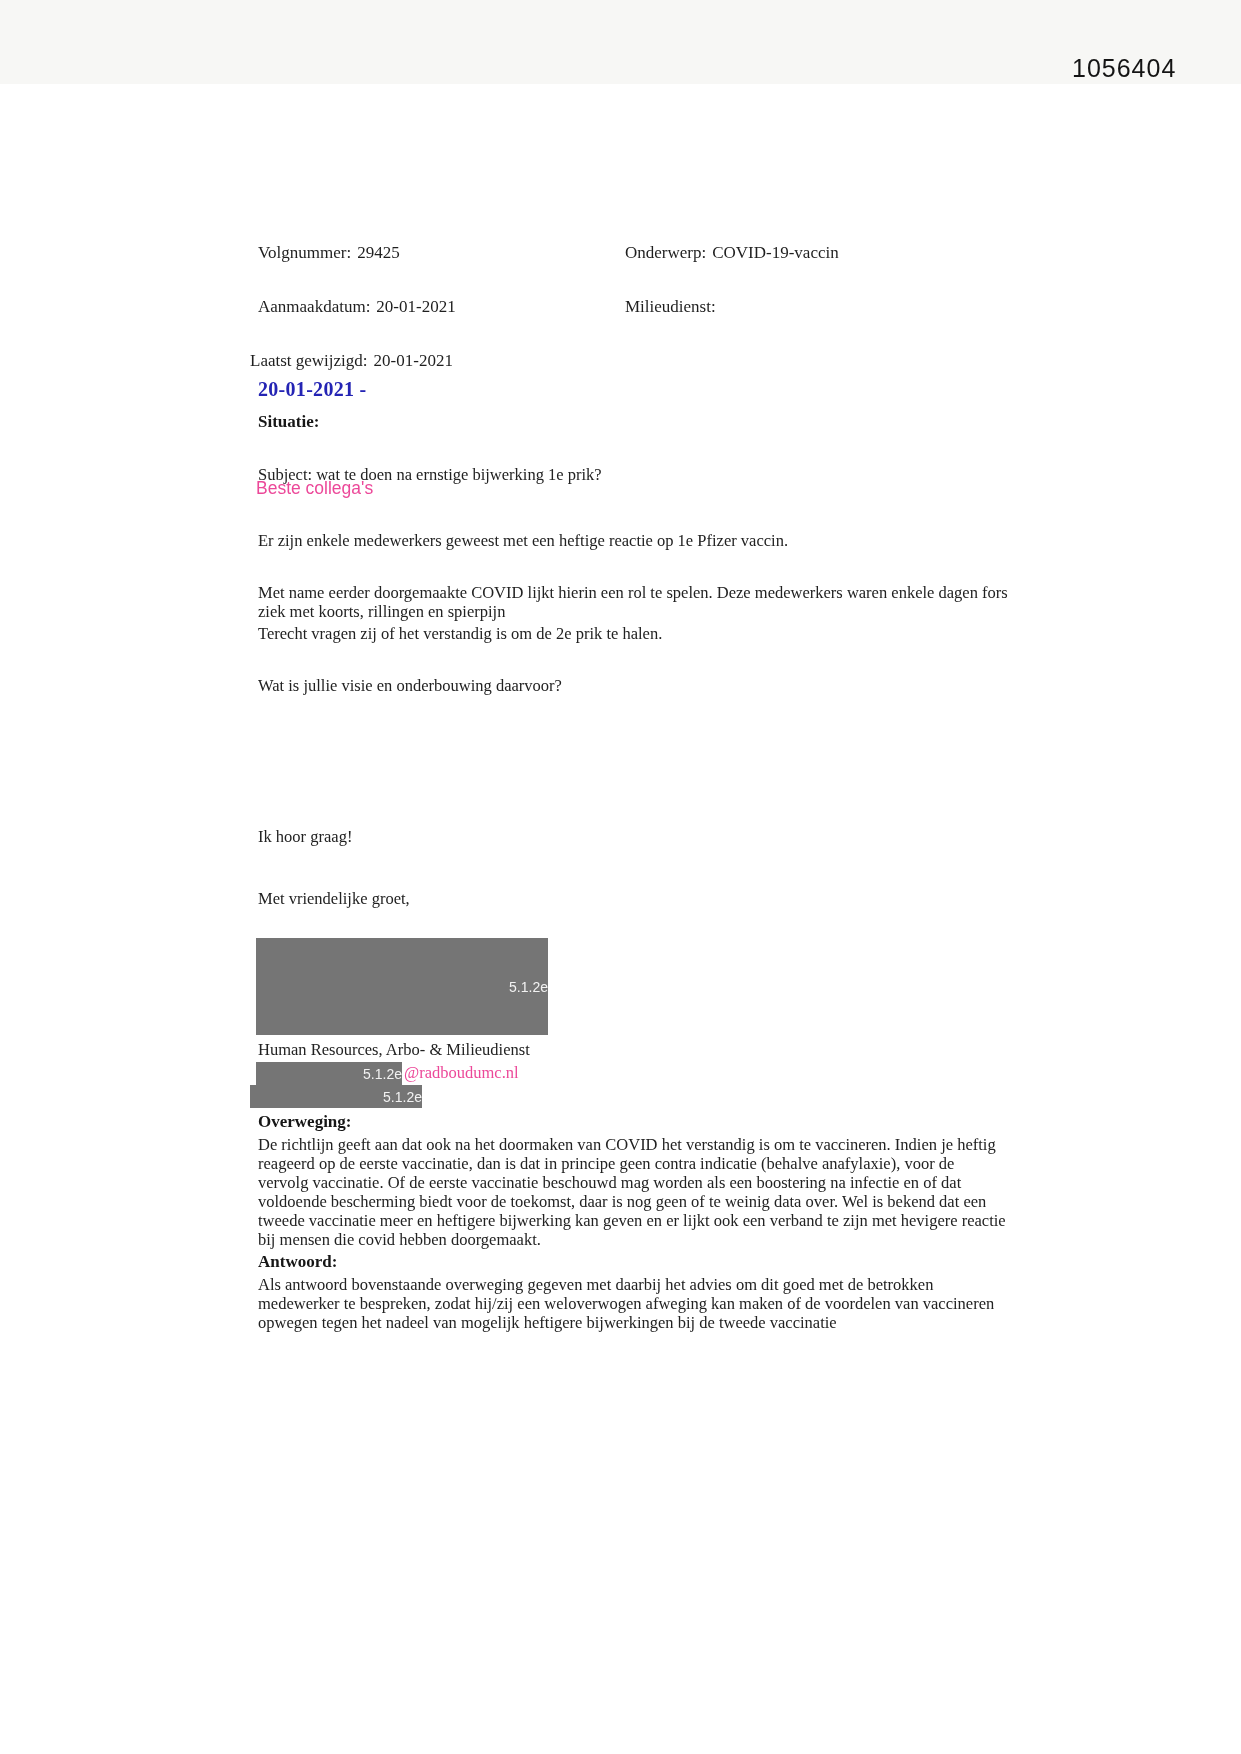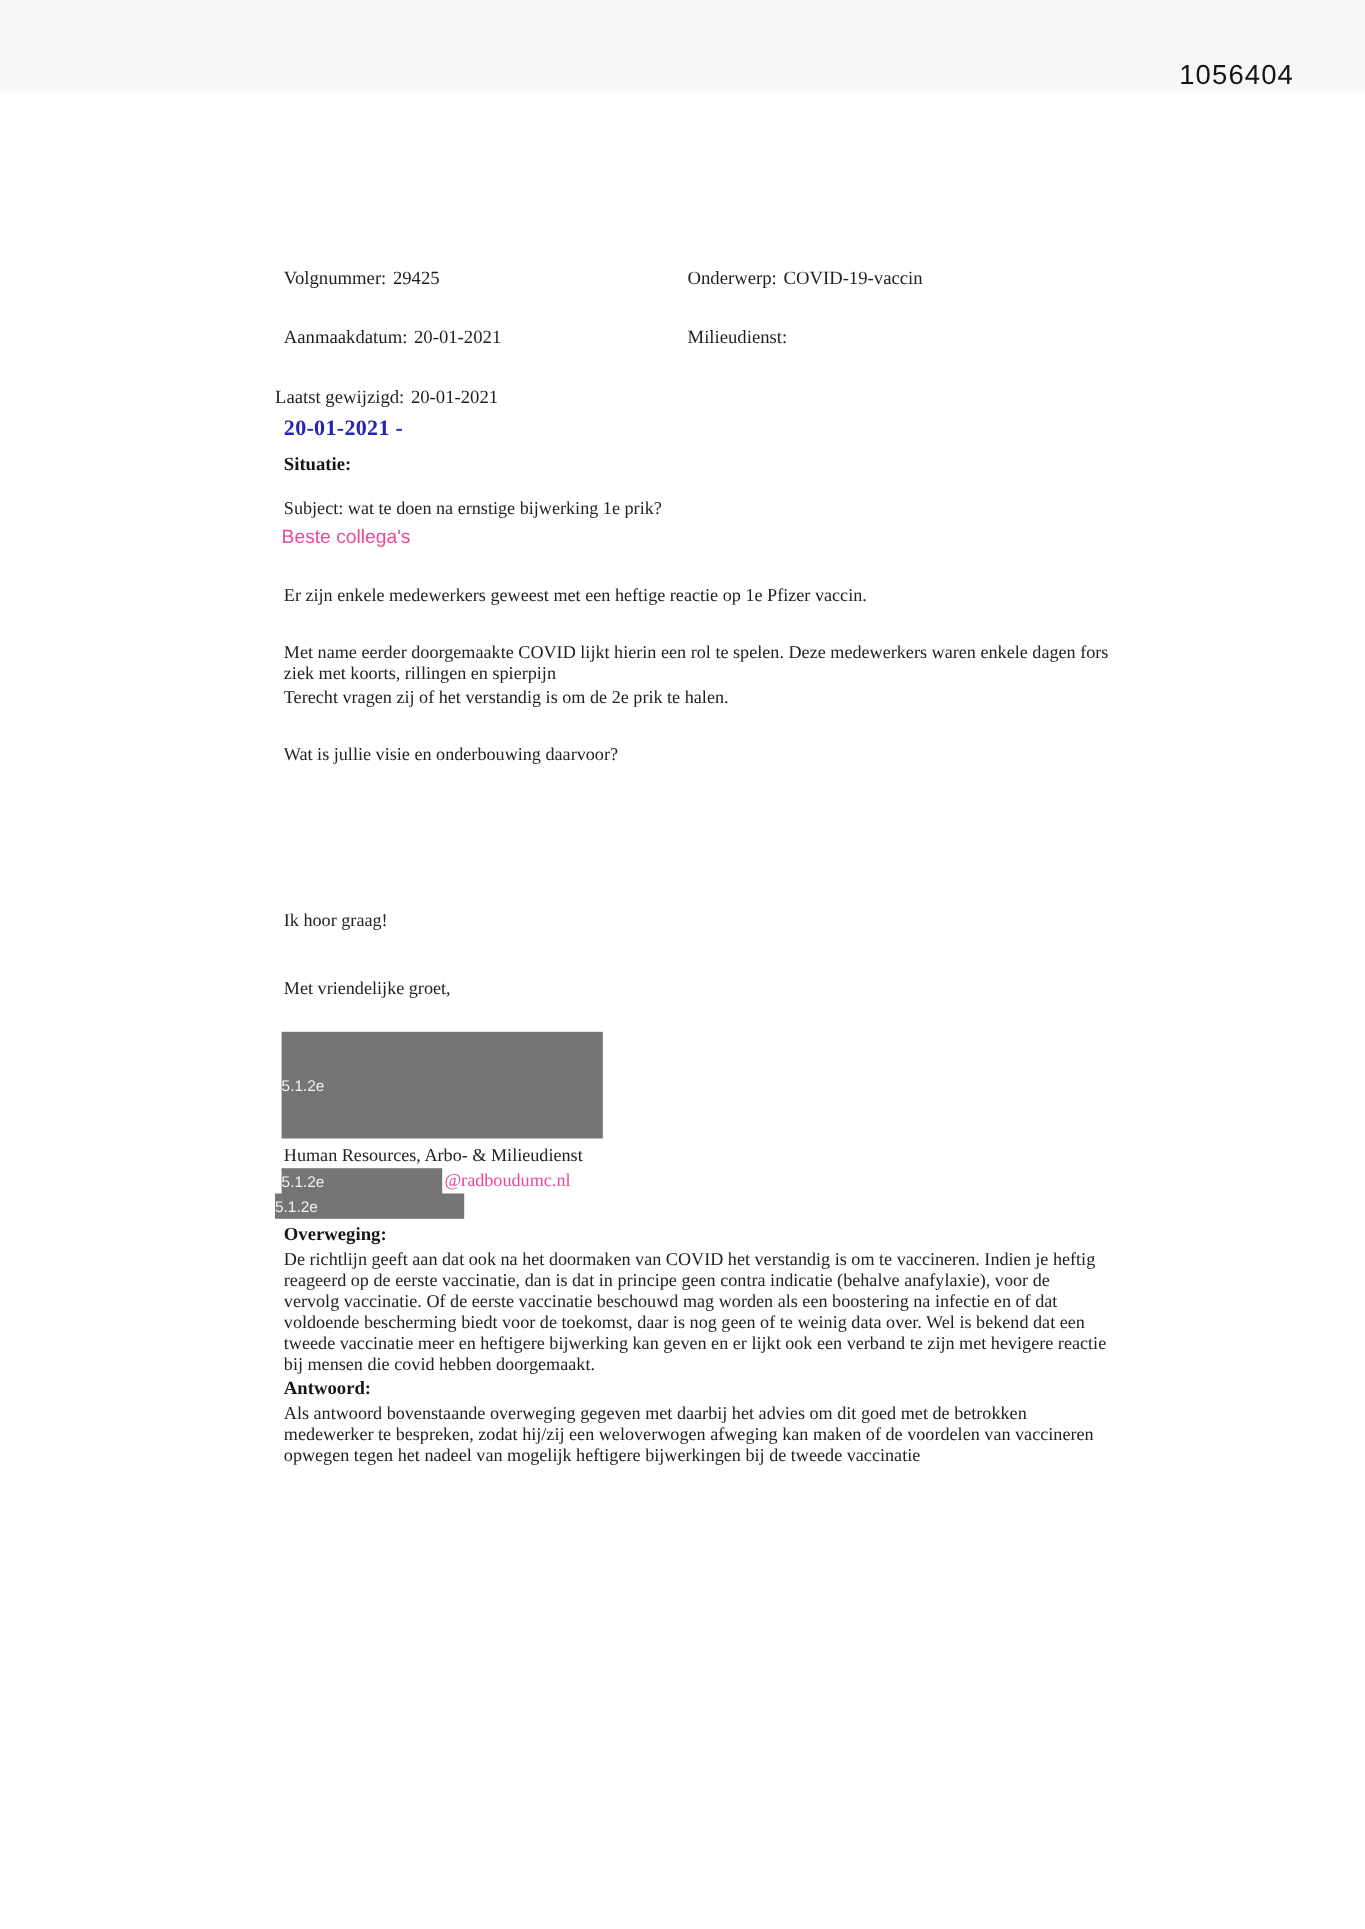--- a/index.html
+++ b/index.html
@@ -43,21 +43,21 @@
     font-size:17.5px;line-height:19px;color:#ec4899;
     width:750px;
   }
   .para{width:750px;}
   .redaction{
     position:absolute;
     background:var(--gray,#757575);
     color:#f2f2f2;
     font-family:"Liberation Sans","DejaVu Sans",sans-serif;
     font-size:14px;
-    display:flex;align-items:center;justify-content:flex-start;
+    display:flex;align-items:center;justify-content:flex-end;
   }
   .red-big{left:256px;top:938px;width:292px;height:97px;}
   .red-email{left:256px;top:1062px;width:146px;height:24px;}
   .red-extra{left:250px;top:1085px;width:172px;height:23px;}
   .email-domain{
     position:absolute;left:404px;top:1063px;
     font-size:16.5px;color:#ec4899;white-space:nowrap;
   }
 </style>
 </head>
@@ -81,21 +81,21 @@
   <div class="meta-cell" style="left:625px;top:297px">
     <span class="lbl">Milieudienst:</span><span class="val"></span>
   </div>
   <div class="meta-cell" style="left:250px;top:351px">
     <span class="lbl">Laatst gewijzigd:</span><span class="val">20-01-2021</span>
   </div>
 
   <div class="blue-heading">20-01-2021 -</div>
 
   <div class="sec-label" style="top:412px">Situatie:</div>
-  <div class="serif-line" style="top:452px">Subject: wat te doen na ernstige bijwerking 1e prik?</div>
+  <div class="serif-line" style="top:465px">Subject: wat te doen na ernstige bijwerking 1e prik?</div>
 
   <div class="sans-line" style="top:479px">Beste collega's</div>
 
   <div class="serif-line para" style="top:531px">Er zijn enkele medewerkers geweest met een heftige reactie op 1e Pfizer vaccin.</div>
   <div class="serif-line para" style="top:583px">Met name eerder doorgemaakte COVID lijkt hierin een rol te spelen. Deze medewerkers waren enkele dagen fors ziek met koorts, rillingen en spierpijn</div>
   <div class="serif-line para" style="top:624px">Terecht vragen zij of het verstandig is om de 2e prik te halen.</div>
   <div class="serif-line para" style="top:676px">Wat is jullie visie en onderbouwing daarvoor?</div>
   <div class="serif-line" style="top:827px">Ik hoor graag!</div>
   <div class="serif-line" style="top:889px">Met vriendelijke groet,</div>
 

